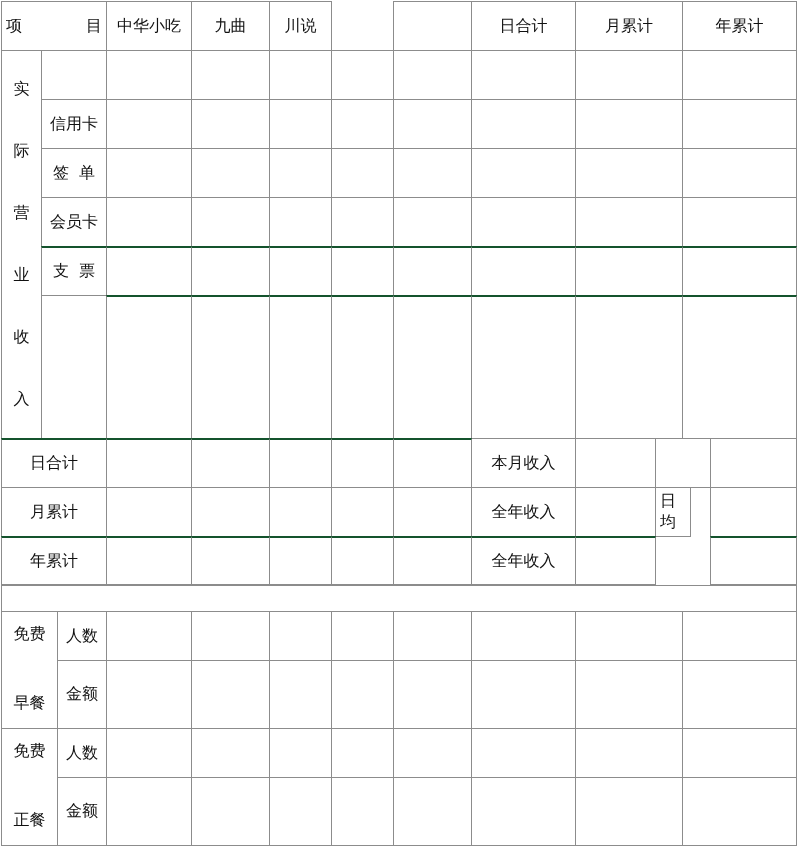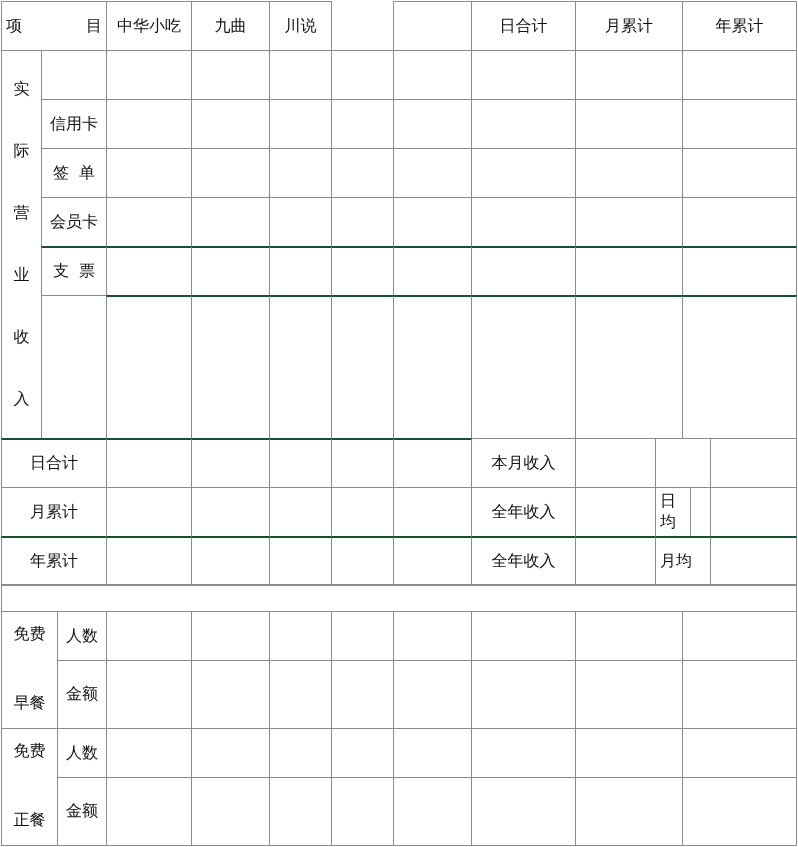--- a/index.html
+++ b/index.html
@@ -101,21 +101,20 @@
   <div class="cell thick-top" style="left:1px;top:438px;width:106px;height:50px;">日合计</div>
   <div class="cell" style="left:1px;top:487px;width:106px;height:50px;">月累计</div>
   <div class="cell thick-top thick-bottom" style="left:1px;top:536px;width:106px;height:50px;">年累计</div>
 
   <div class="cell" style="left:471px;top:438px;width:105px;height:50px;">本月收入</div>
   <div class="cell" style="left:471px;top:487px;width:105px;height:50px;">全年收入</div>
   <div class="cell thick-top thick-bottom" style="left:471px;top:536px;width:105px;height:50px;">全年收入</div>
 
   <div class="cell left" style="left:655px;top:438px;width:56px;height:50px;"></div>
   <div class="cell left" style="left:655px;top:487px;width:36px;height:50px;">日均</div>
-  <div class="cell left thick-top thick-bottom" style="left:655px;top:536px;width:56px;height:50px;">月均</div>
 
   <div id="totals-grid">
       <div class="cell thick-top" style="left: 106px; top: 438px; width: 86px; height: 50px;"></div>
       <div class="cell thick-top" style="left: 191px; top: 438px; width: 79px; height: 50px;"></div>
       <div class="cell thick-top" style="left: 269px; top: 438px; width: 63px; height: 50px;"></div>
       <div class="cell thick-top" style="left: 331px; top: 438px; width: 63px; height: 50px;"></div>
       <div class="cell thick-top" style="left: 393px; top: 438px; width: 79px; height: 50px;"></div>
       <div class="cell" style="left: 106px; top: 487px; width: 86px; height: 50px;"></div>
       <div class="cell" style="left: 191px; top: 487px; width: 79px; height: 50px;"></div>
       <div class="cell" style="left: 269px; top: 487px; width: 63px; height: 50px;"></div>

